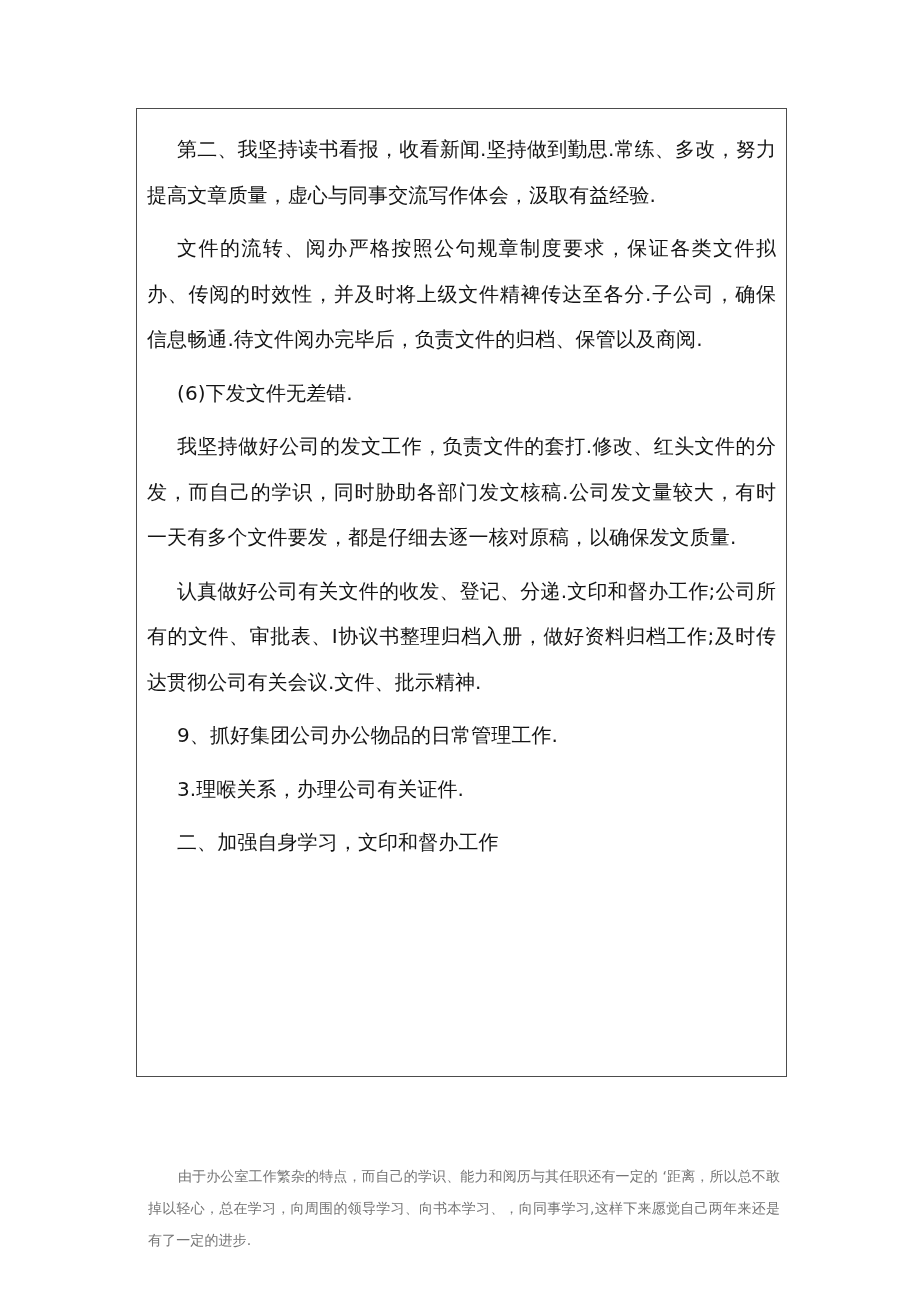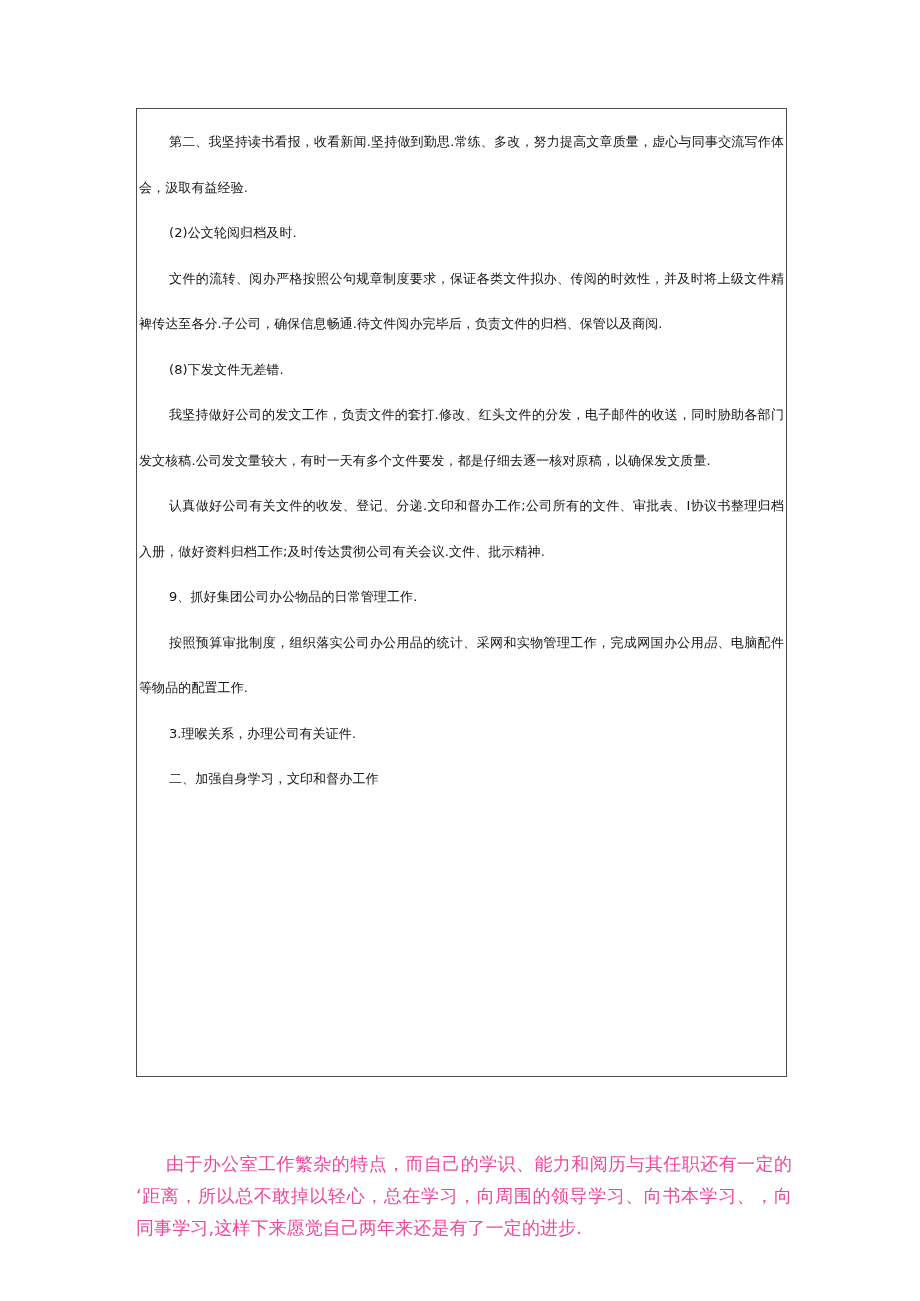--- a/index.html
+++ b/index.html
@@ -42,78 +42,76 @@
     position: relative;
     width: 100%;
     height: 100%;
     box-sizing: border-box;
     padding: 10px 2px 0 2px;
     overflow: hidden;
   }
 
   
   .p-table {
-    margin: 0;
-    font-size: 13px;
+    margin: 8px;
+    font-size: 20px;
     line-height: 45.5px;
     text-align: justify;
     text-justify: inter-character;
     text-indent: 30px;
     letter-spacing: 0.1px;
     word-break: break-all;
     color: #141414;
   }
 
   
   .doc-tail {
     position: absolute;
     left: 136px;
     top: 1148px;
     width: 656px;
   }
   .p-tail {
-    margin: 0;
-    font-size: 18px;
+    margin: 12px;
+    font-size: 14px;
     line-height: 32px;
     text-align: justify;
     text-justify: inter-character;
     text-indent: 30px;
     letter-spacing: 0.1px;
     word-break: break-all;
-    color: #ec4899;
+    color: #737373;
   }
 
   .ital {
     font-style: italic;
   }
 </style>
 </head>
 <body>
 
 <div class="page">
 
   <div class="doc-table">
     <div class="doc-cell">
 
       <p class="p-table">第二、我坚持读书看报，收看新闻.坚持做到勤思.常练、多改，努力提高文章质量，虚心与同事交流写作体会，汲取有益经验.</p>
 
-      <p class="p-table">(2)公文轮阅归档及时.</p>
 
       <p class="p-table">文件的流转、阅办严格按照公句规章制度要求，保证各类文件拟办、传阅的时效性，并及时将上级文件精裨传达至各分.子公司，确保信息畅通.待文件阅办完毕后，负责文件的归档、保管以及商阅.</p>
 
-      <p class="p-table">(8)下发文件无差错.</p>
+      <p class="p-table">(6)下发文件无差错.</p>
 
-      <p class="p-table">我坚持做好公司的发文工作，负责文件的套打.修改、红头文件的分发，电子邮件的收送，同时胁助各部门发文核稿.公司发文量较大，有时一天有多个文件要发，都是仔细去逐一核对原稿，以确保发文质量.</p>
+      <p class="p-table">我坚持做好公司的发文工作，负责文件的套打.修改、红头文件的分发，而自己的学识，同时胁助各部门发文核稿.公司发文量较大，有时一天有多个文件要发，都是仔细去逐一核对原稿，以确保发文质量.</p>
 
 
       <p class="p-table">认真做好公司有关文件的收发、登记、分递.文印和督办工作;公司所有的文件、审批表、I协议书整理归档入册，做好资料归档工作;及时传达贯彻公司有关会议.文件、批示精神.</p>
 
       <p class="p-table">9、抓好集团公司办公物品的日常管理工作.</p>
 
-      <p class="p-table"><span>按照预算审批制度，组织落实公司办公用品的统计、采网和实物管理工作，完成网国办公用</span><span class="ital">品</span><span>、电脑配件等物品的配置工作.</span></p>
 
       <p class="p-table">3.理喉关系，办理公司有关证件.</p>
 
 
       <p class="p-table">二、加强自身学习，文印和督办工作</p>
 
     </div>
   </div>
 
   <div class="doc-tail">

